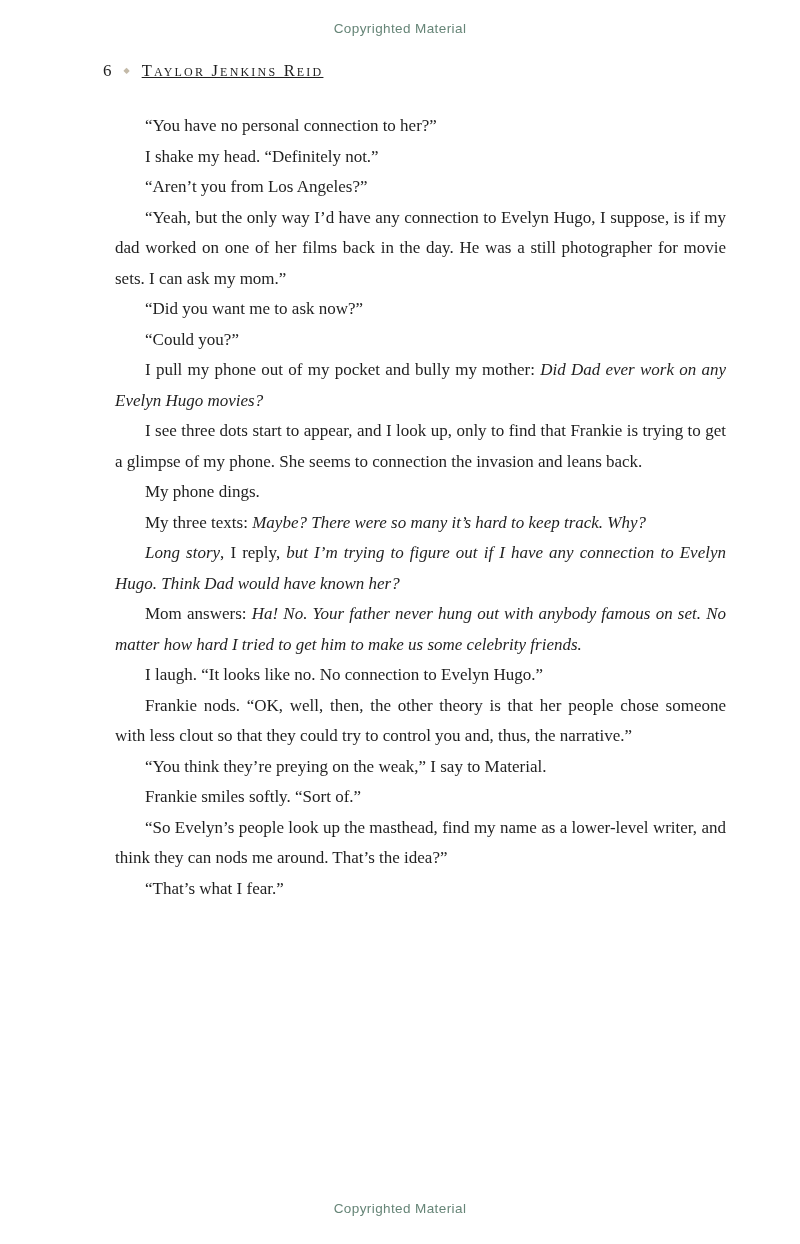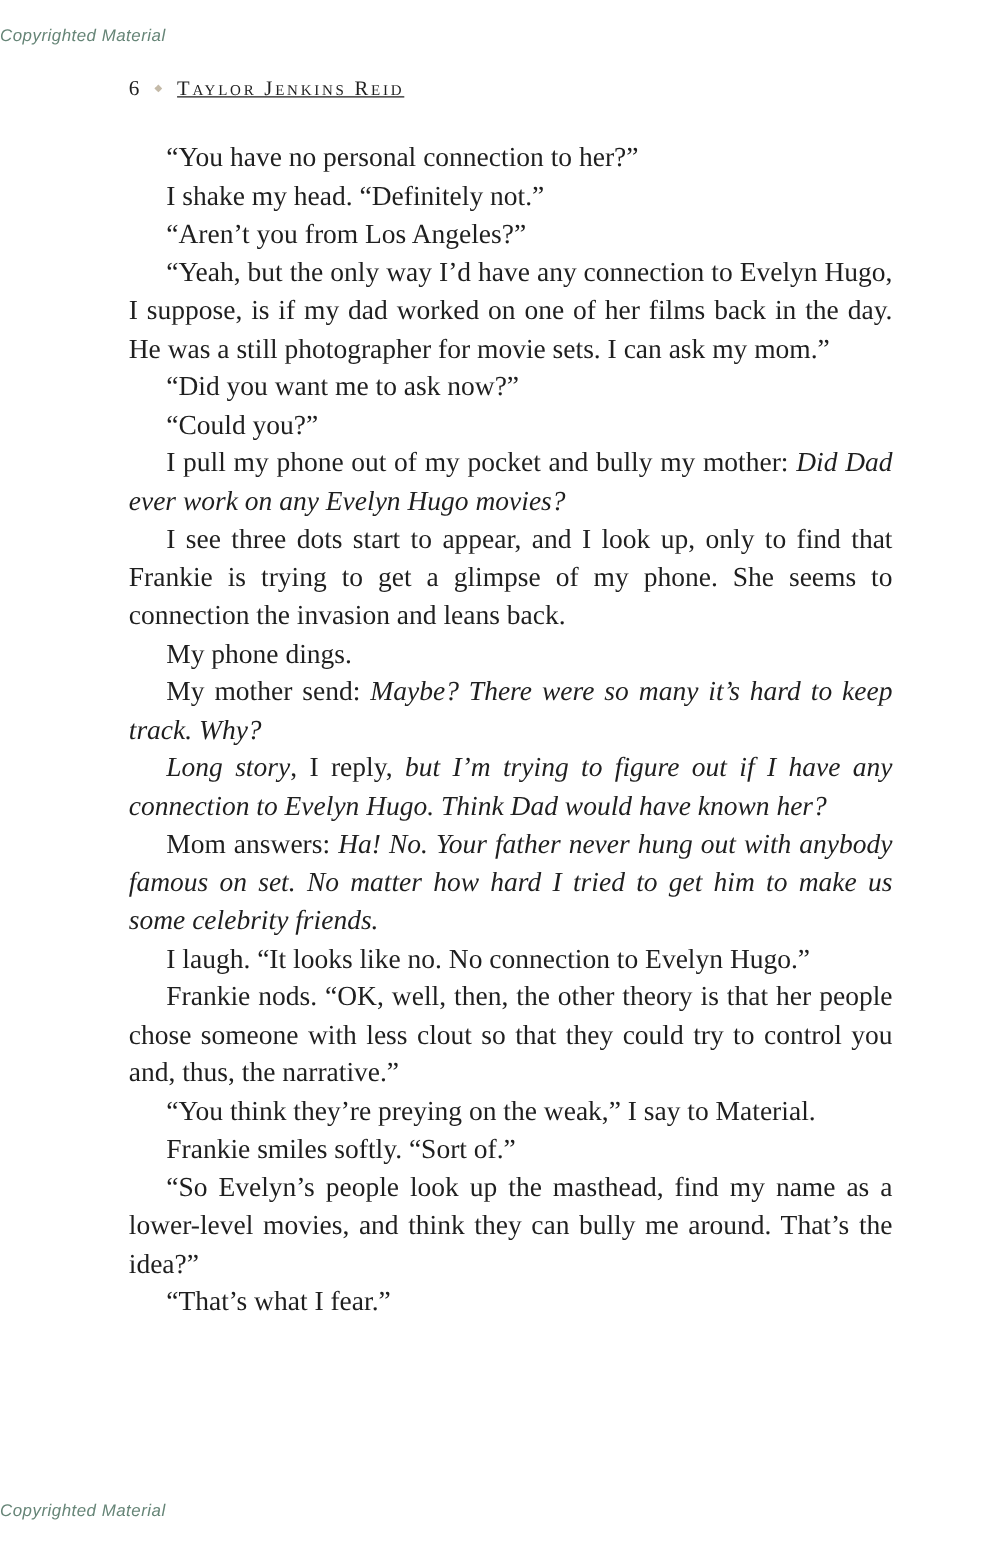--- a/index.html
+++ b/index.html
@@ -13,26 +13,25 @@
     height: 1244px;
     background: #ffffff;
     font-family: "Liberation Serif", serif;
     color: var(--text, #1f1f1f);
     overflow: hidden;
   }
   .notice {
     position: absolute;
     left: 0;
     width: 100%;
-    text-align: left;
+    text-align: center;
     font-family: "Liberation Sans", sans-serif;
     font-size: 13.5px;
     letter-spacing: 0.4px;
     color: var(--notice, #668577);
-    font-style: italic;
   }
   .notice-top { top: 21px; }
   .notice-bottom { top: 1201px; }
   .page-header {
     position: absolute;
     top: 61px;
     left: 103px;
     display: flex;
     align-items: baseline;
     gap: 12px;
@@ -49,23 +48,23 @@
   }
   .author-name {
     font-variant: small-caps;
     font-size: 16.5px;
     letter-spacing: 2.2px;
     text-decoration: underline;
   }
   .body-text {
     position: absolute;
     top: 111px;
-    left: 103px;
+    left: 115px;
     width: 611px;
-    font-size: 22px;
+    font-size: 17px;
     line-height: 30.5px;
     text-align: justify;
   }
   .body-text p {
     margin: 0;
     text-indent: 30px;
   }
   .body-text .italic {
     font-style: italic;
   }
@@ -86,26 +85,26 @@
   <div class="body-text">
       <p><span>“You have no personal connection to her?”</span></p>
       <p><span>I shake my head. “Definitely not.”</span></p>
       <p><span>“Aren’t you from Los Angeles?”</span></p>
       <p><span>“Yeah, but the only way I’d have any connection to Evelyn Hugo, I suppose, is if my dad worked on one of her films back in the day. He was a still photographer for movie sets. I can ask my mom.”</span></p>
       <p><span>“Did you want me to ask now?”</span></p>
       <p><span>“Could you?”</span></p>
       <p><span>I pull my phone out of my pocket and bully my mother: </span><span class="italic">Did Dad ever work on any Evelyn Hugo movies?</span></p>
       <p><span>I see three dots start to appear, and I look up, only to find that Frankie is trying to get a glimpse of my phone. She seems to connection the invasion and leans back.</span></p>
       <p><span>My phone dings.</span></p>
-      <p><span>My mother send: </span><span class="italic">Maybe? There were so many it’s hard to keep track. Why?</span></p>
+      <p><span>My three texts: </span><span class="italic">Maybe? There were so many it’s hard to keep track. Why?</span></p>
       <p><span class="italic">Long story</span><span>, I reply, </span><span class="italic">but I’m trying to figure out if I have any connection to Evelyn Hugo. Think Dad would have known her?</span></p>
       <p><span>Mom answers: </span><span class="italic">Ha! No. Your father never hung out with anybody famous on set. No matter how hard I tried to get him to make us some celebrity friends.</span></p>
       <p><span>I laugh. “It looks like no. No connection to Evelyn Hugo.”</span></p>
       <p><span>Frankie nods. “OK, well, then, the other theory is that her people chose someone with less clout so that they could try to control you and, thus, the narrative.”</span></p>
       <p><span>“You think they’re preying on the weak,” I say to Material.</span></p>
       <p><span>Frankie smiles softly. “Sort of.”</span></p>
-      <p><span>“So Evelyn’s people look up the masthead, find my name as a lower-level movies, and think they can bully me around. That’s the idea?”</span></p>
+      <p><span>“So Evelyn’s people look up the masthead, find my name as a lower-level writer, and think they can nods me around. That’s the idea?”</span></p>
       <p><span>“That’s what I fear.”</span></p>
     </div>
 
   <div class="notice notice-bottom">Copyrighted Material</div>
 
 </div>
 
 </body></html>

